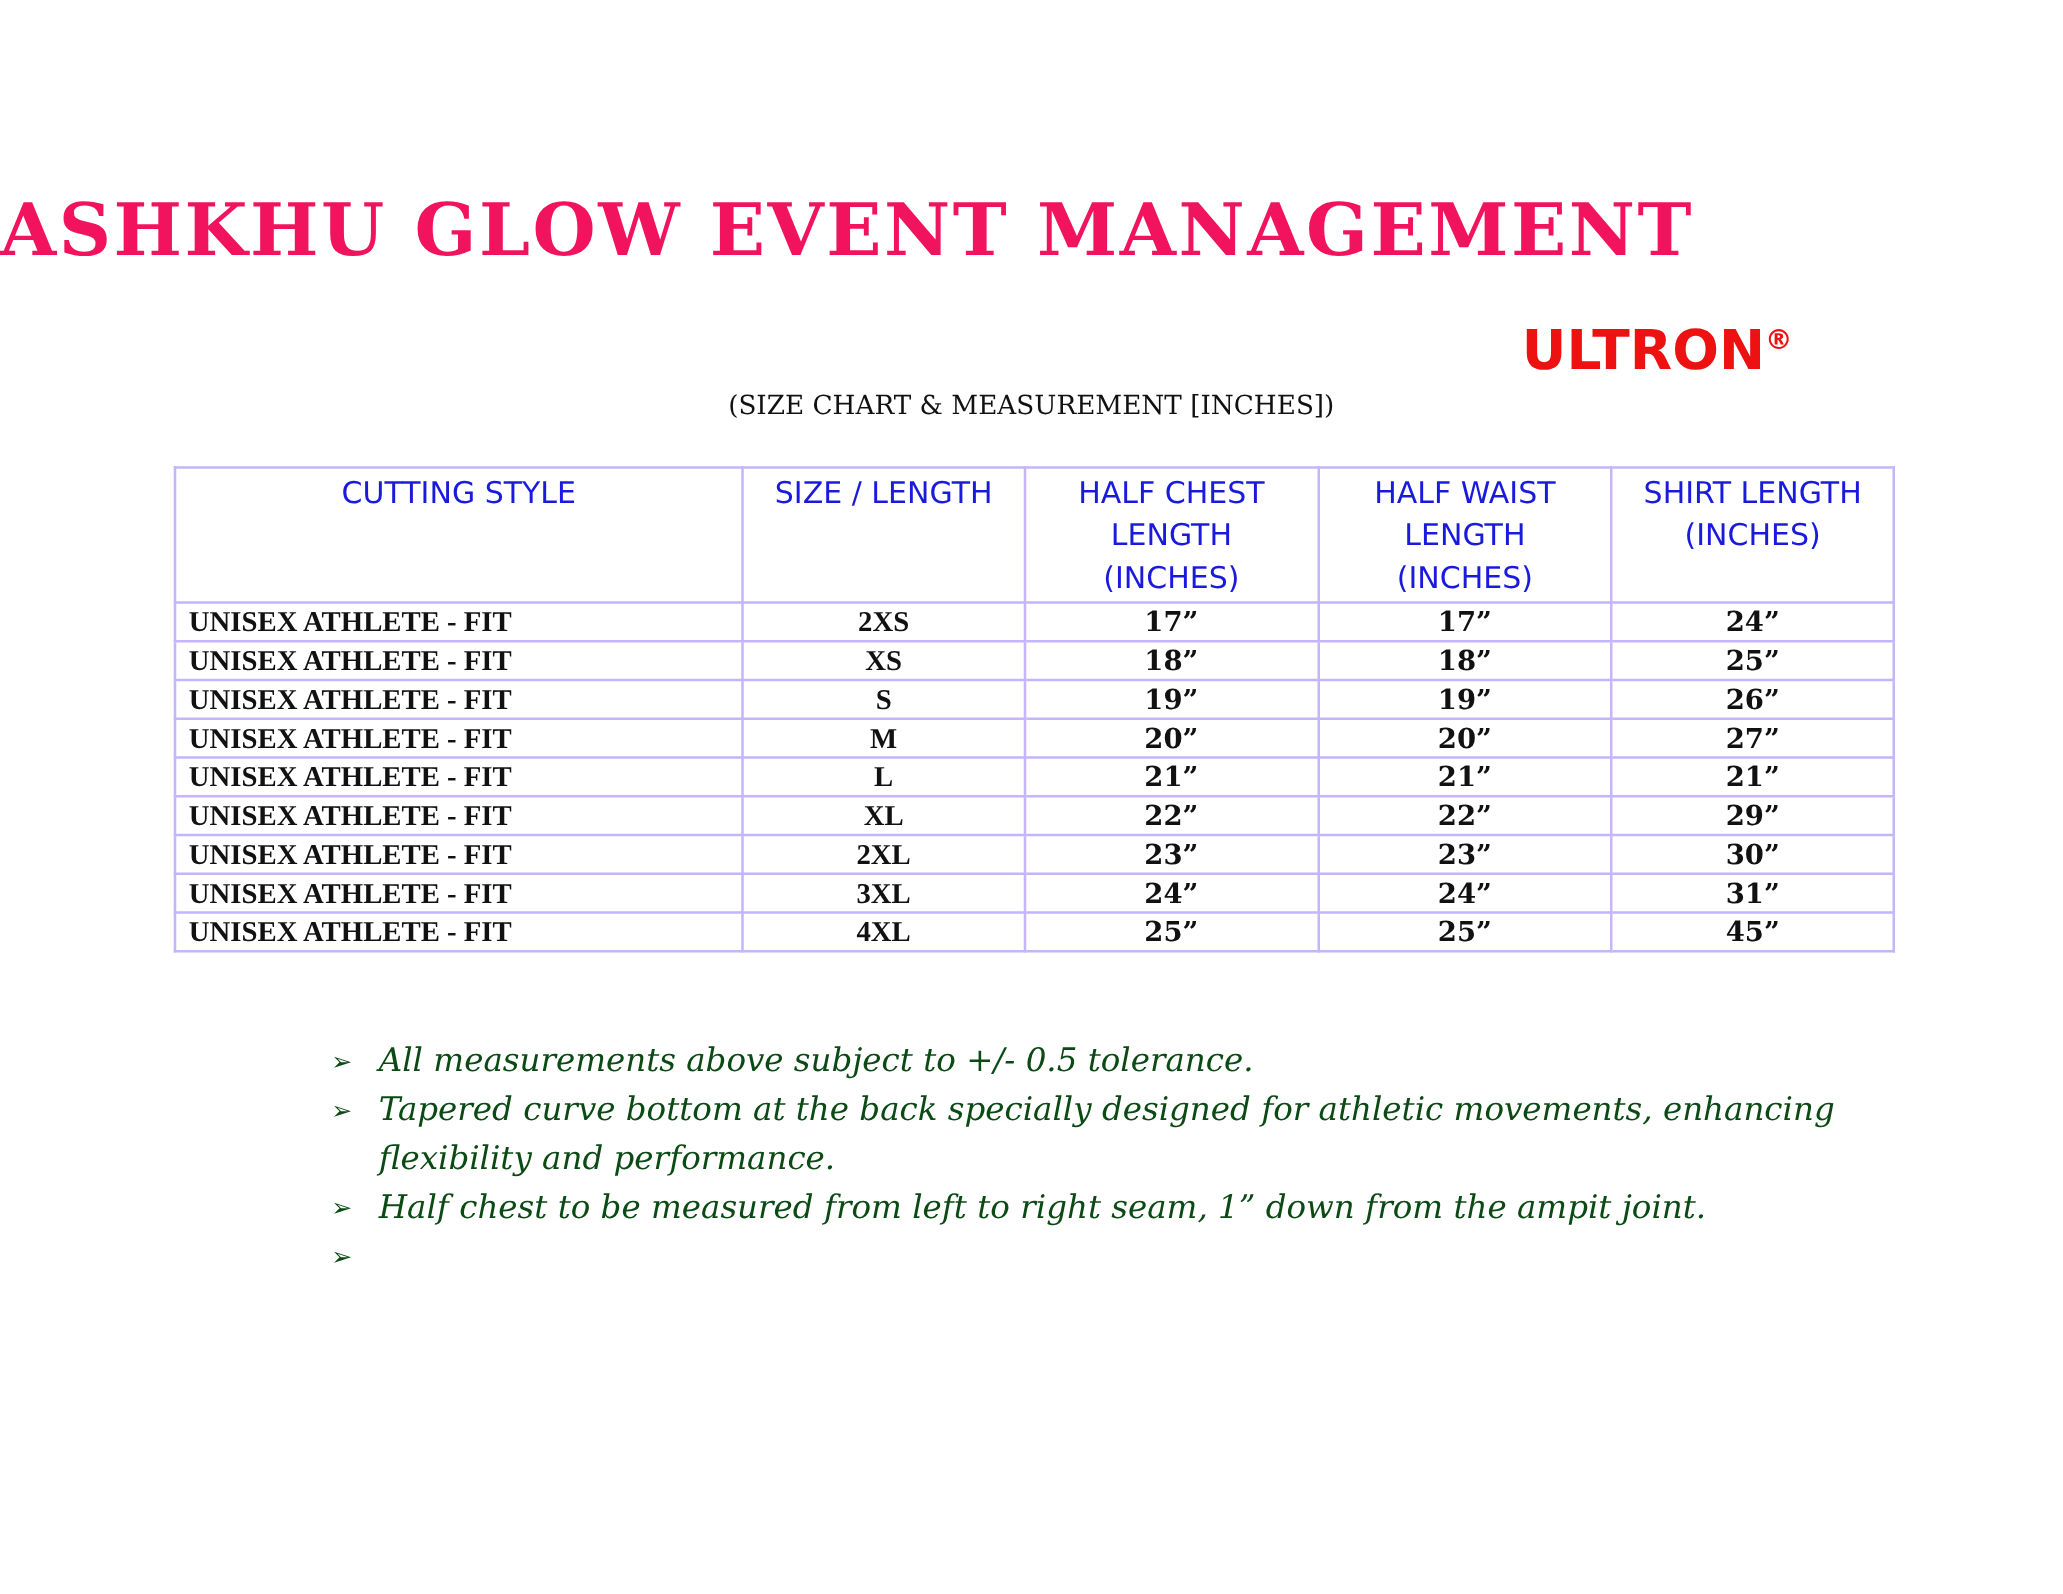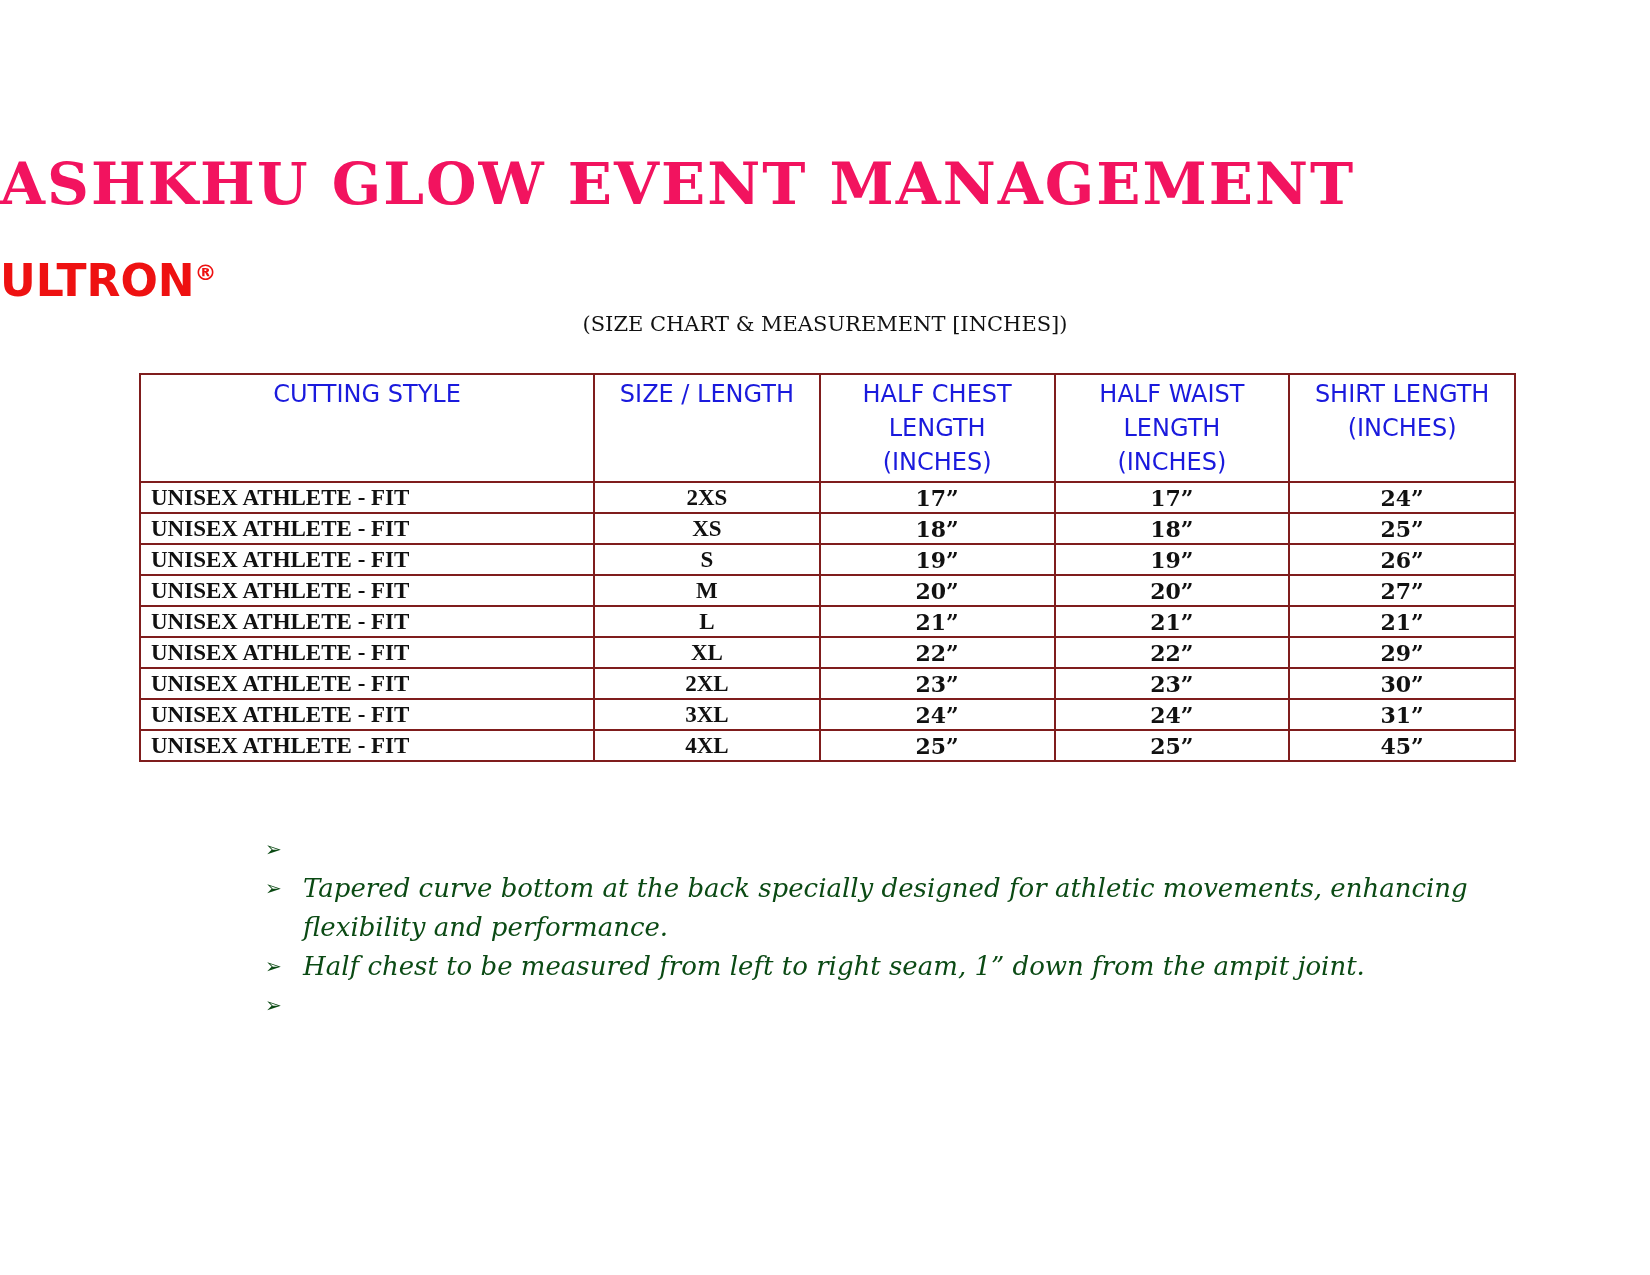--- a/index.html
+++ b/index.html
@@ -1,22 +1,22 @@
 <!DOCTYPE html>
 <html><head>
 <meta charset="utf-8">
 <style>
   html,body{margin:0;padding:0;background:#fff;}
   body{width:1650px;height:1275px;position:relative;overflow:hidden;font-family:"DejaVu Serif",serif;}
   .title{position:absolute;left:0;width:1650px;top:150px;text-align:left;font-family:"DejaVu Serif",serif;font-weight:bold;font-size:58px;color:#f2135f;letter-spacing:2px;}
-  .brand{position:absolute;left:0;width:1434px;top:255px;text-align:left;font-family:"DejaVu Sans",sans-serif;font-weight:bold;font-size:44px;color:#ee1111;}
+  .brand{position:absolute;left:0;width:1434px;top:255px;text-align:right;font-family:"DejaVu Sans",sans-serif;font-weight:bold;font-size:44px;color:#ee1111;}
   .brand sup{font-size:22px;color:#ee1111;}
   .subtitle{position:absolute;left:0;width:1650px;top:312px;text-align:center;font-family:"DejaVu Serif",serif;font-weight:normal;font-size:21px;color:#111;}
   table{position:absolute;left:139px;top:373px;width:1377px;border-collapse:collapse;}
-  td,th{border:2px solid #7f1d1d;padding:0;}
+  td,th{border:2px solid #c4b5fd;padding:0;}
   th{height:104px;vertical-align:top;font-family:"DejaVu Sans",sans-serif;font-weight:normal;font-size:24px;color:#1a1add;line-height:34px;padding-top:2px;text-align:center;}
   td{height:29px;font-size:22px;font-weight:bold;color:#111;}
   td.style{font-family:"Liberation Serif",serif;padding-left:10px;text-align:left;font-size:23px;}
   td.size{font-family:"Liberation Serif",serif;text-align:center;font-size:23px;}
   td.num{font-family:"DejaVu Serif",serif;text-align:center;font-size:22px;}
   .notes{position:absolute;left:265px;top:830px;width:1250px;font-family:"DejaVu Serif",serif;font-style:italic;font-size:26px;color:#0b4a14;}
   .note{display:flex;line-height:39px;}
   .arrow{width:38px;flex:none;font-style:normal;font-size:20px;color:#0b4a14;}
 </style>
 </head>
@@ -106,20 +106,21 @@
         <td class="num">25”</td>
         <td class="num">25”</td>
         <td class="num">45”</td>
       </tr>
     </tbody>
 </table>
 
 <div class="notes" id="notes">
     <div class="note">
       <span class="arrow">➢</span>
+      <span>All measurements above subject to +/- 0.5 tolerance.</span>
     </div>
     <div class="note">
       <span class="arrow">➢</span>
       <span>Tapered curve bottom at the back specially designed  for athletic movements, enhancing flexibility and performance.</span>
     </div>
     <div class="note">
       <span class="arrow">➢</span>
       <span>Half chest to be measured from left to right seam, 1” down from the ampit joint.</span>
     </div>
     <div class="note">

